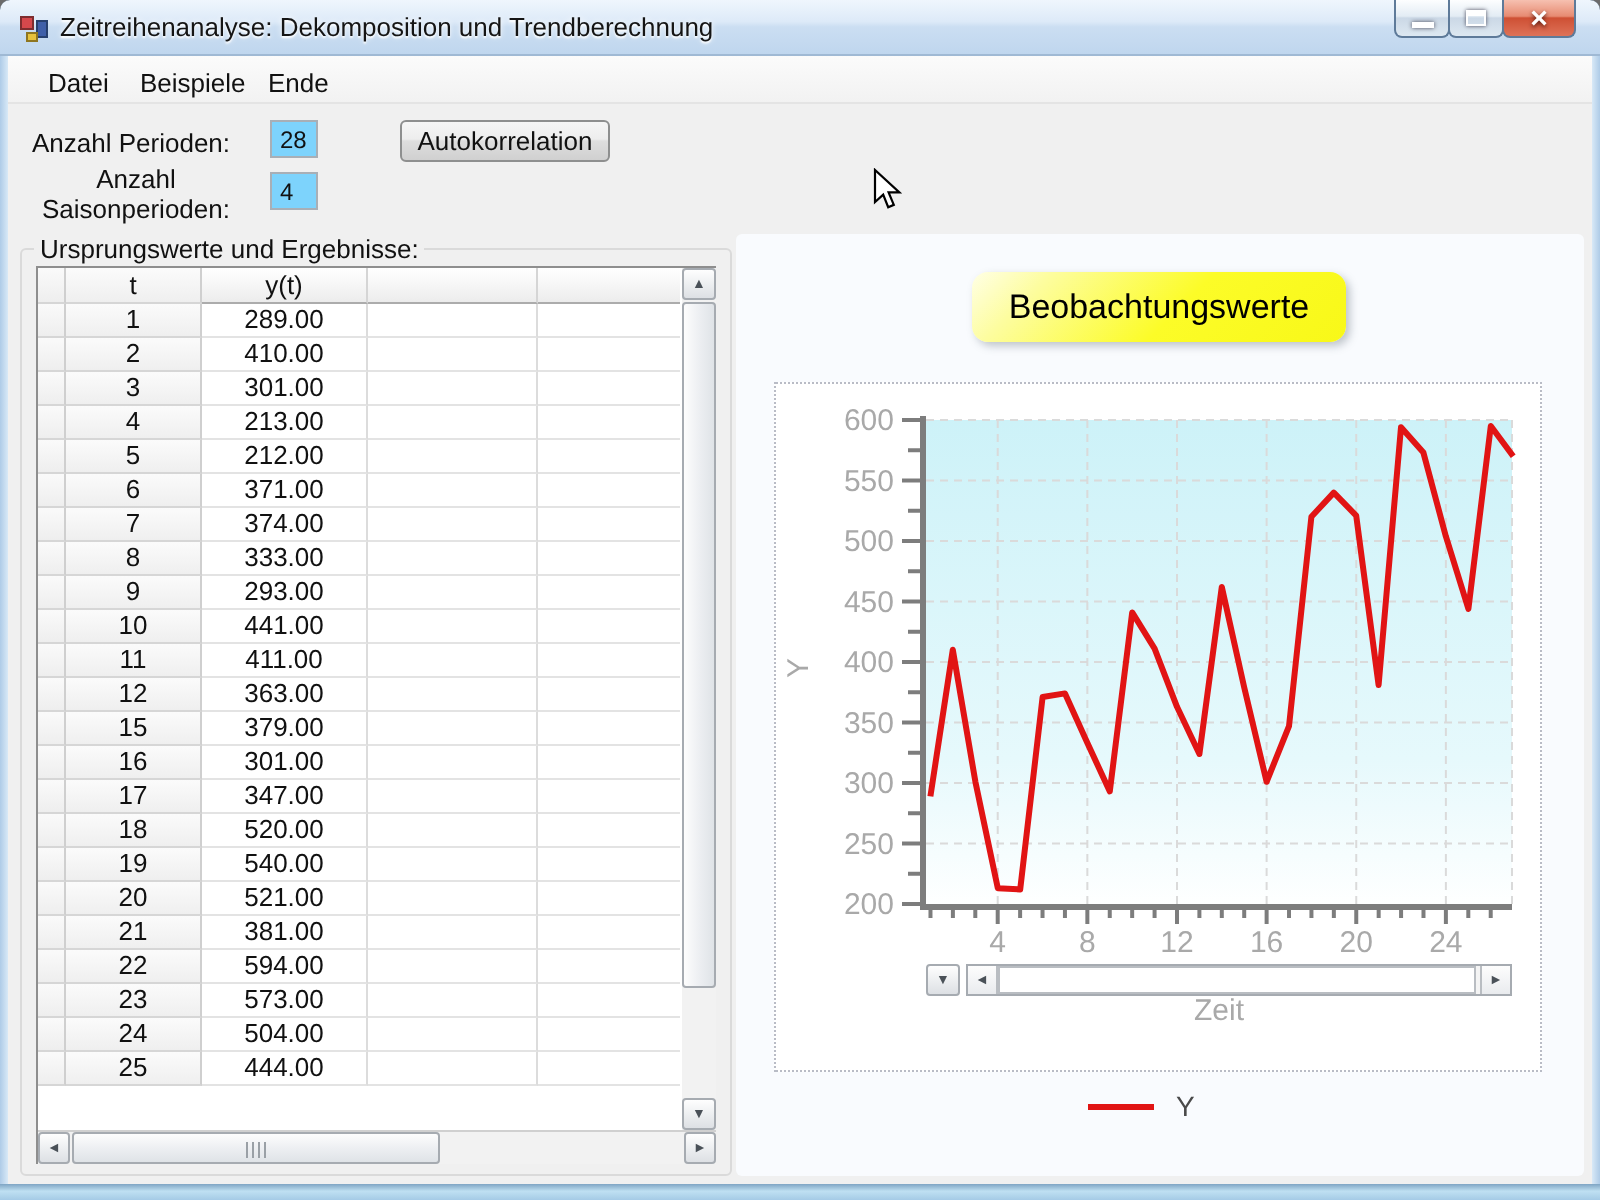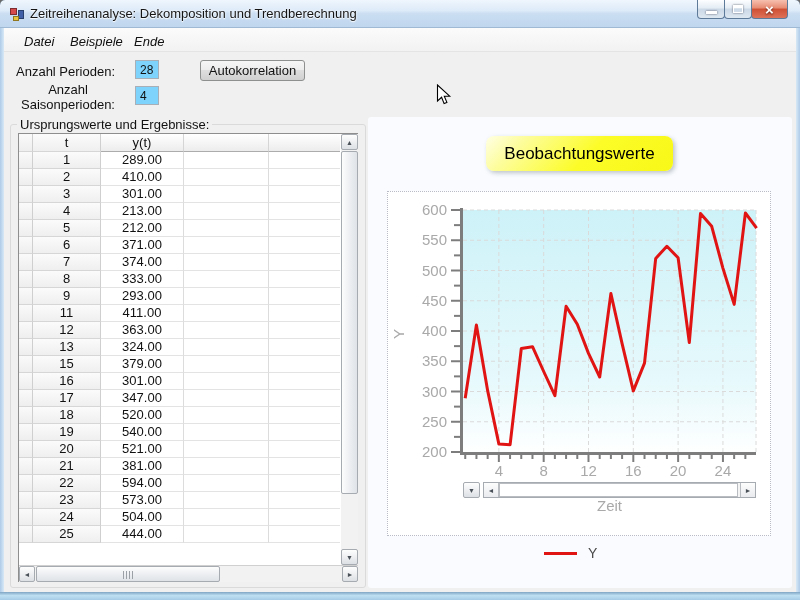--- a/index.html
+++ b/index.html
@@ -20,21 +20,21 @@
   .wbtn.close{left:751px;width:37px;background:linear-gradient(180deg,#F6C0B0,#E78B72 45%,#CE5034 50%,#DE7258);}
   .glyph-min{width:11px;height:3px;background:#fff;box-shadow:0 0 2px #445;margin-top:6px;}
   .glyph-max{width:10px;height:8px;border:1px solid #fff;border-top:3px solid #fff;box-shadow:0 0 2px #445;}
   .glyph-close{color:#fff;font-size:15px;font-weight:bold;line-height:17px;text-shadow:0 1px 2px #5a1d12;}
   .frame{position:absolute;background:linear-gradient(90deg,#AECBE7,#D8E9F7);}
   .frame.l{left:0;top:28px;width:4px;height:564px;}
   .frame.r{left:796px;top:28px;width:4px;height:564px;background:linear-gradient(270deg,#AECBE7,#D8E9F7);}
   .frame.b{left:0;top:592px;width:800px;height:8px;background:linear-gradient(180deg,#7FA5C4,#BFE0F2 45%,#A5CBE6);}
   
   .menubar{position:absolute;left:4px;top:28px;width:792px;height:24px;
-    background:linear-gradient(180deg,#FBFBFB,#F2F2F2);border-bottom:1px solid #E4E4E4;font-style:italic;}
+    background:linear-gradient(180deg,#FBFBFB,#F2F2F2);border-bottom:1px solid #E4E4E4;}
   .menuitem{position:absolute;top:4px;font-size:13px;color:#111;padding:2px 4px;}
   
   .lbl{position:absolute;font-size:13px;color:#111;line-height:15px;text-align:center;}
   .tbox{position:absolute;width:24px;height:19px;border:1px solid #A8AFB6;background:#7dd3fc;
     font-family:"Liberation Sans",sans-serif;font-size:12px;padding:0 4px;color:#111;}
   .vbtn{position:absolute;left:200px;top:60px;width:105px;height:21px;font-size:13px;color:#111;
     text-align:center;line-height:19px;border:1px solid #8E8F8F;border-radius:3px;
     background:linear-gradient(180deg,#F6F6F6,#EDEDED 45%,#DEDEDE 50%,#D0D0D0);}
   
   .groupbox{position:absolute;left:10px;top:124px;width:356px;height:464px;border:1px solid #DADADA;border-radius:3px;}
@@ -194,36 +194,36 @@
         </div>
         <div class="grow">
           <div class="gc c0"></div>
           <div class="gc c1">9</div>
           <div class="gc c2">293.00</div>
           <div class="gc c3"></div>
           <div class="gc c4"></div>
         </div>
         <div class="grow">
           <div class="gc c0"></div>
+          <div class="gc c1">10</div>
+          <div class="gc c2">441.00</div>
+          <div class="gc c3"></div>
+          <div class="gc c4"></div>
+        </div>
+        <div class="grow">
+          <div class="gc c0"></div>
           <div class="gc c1">11</div>
           <div class="gc c2">411.00</div>
           <div class="gc c3"></div>
           <div class="gc c4"></div>
         </div>
         <div class="grow">
           <div class="gc c0"></div>
           <div class="gc c1">12</div>
           <div class="gc c2">363.00</div>
-          <div class="gc c3"></div>
-          <div class="gc c4"></div>
-        </div>
-        <div class="grow">
-          <div class="gc c0"></div>
-          <div class="gc c1">13</div>
-          <div class="gc c2">324.00</div>
           <div class="gc c3"></div>
           <div class="gc c4"></div>
         </div>
         <div class="grow">
           <div class="gc c0"></div>
           <div class="gc c1">15</div>
           <div class="gc c2">379.00</div>
           <div class="gc c3"></div>
           <div class="gc c4"></div>
         </div>

